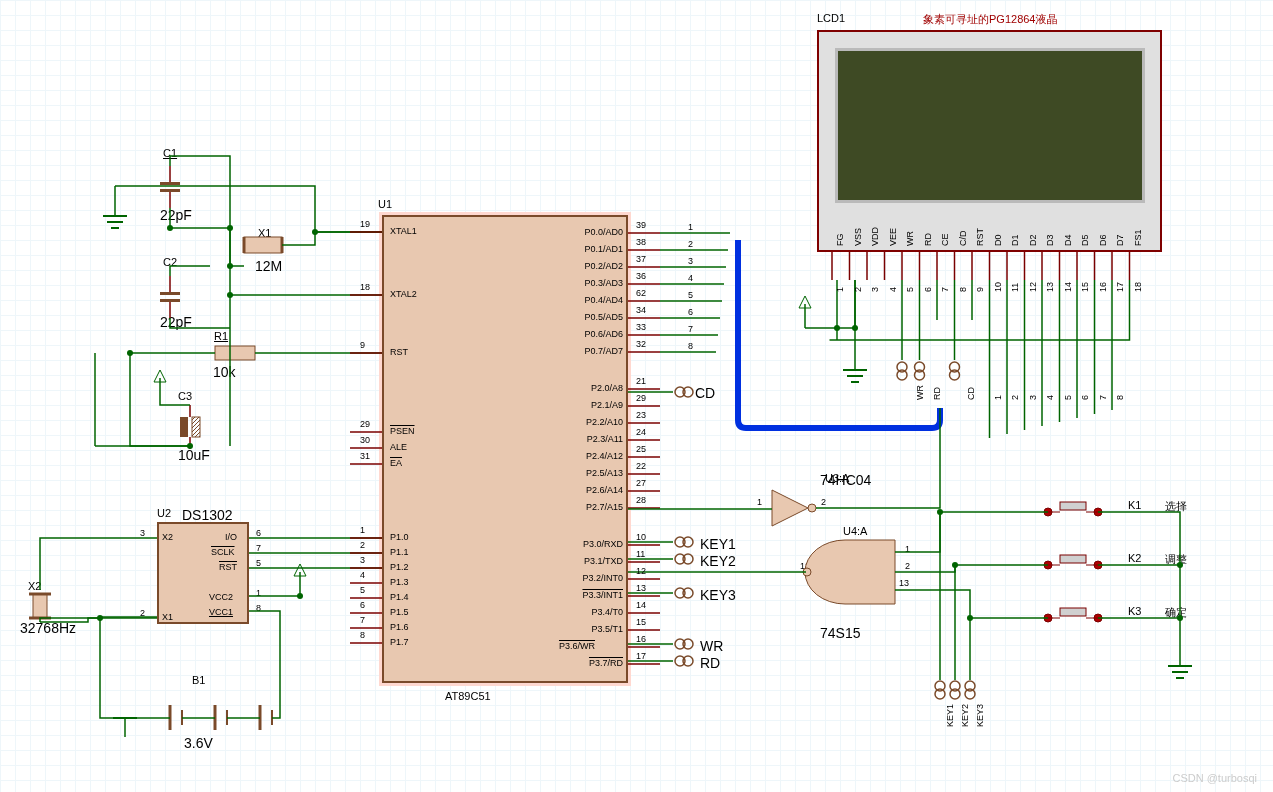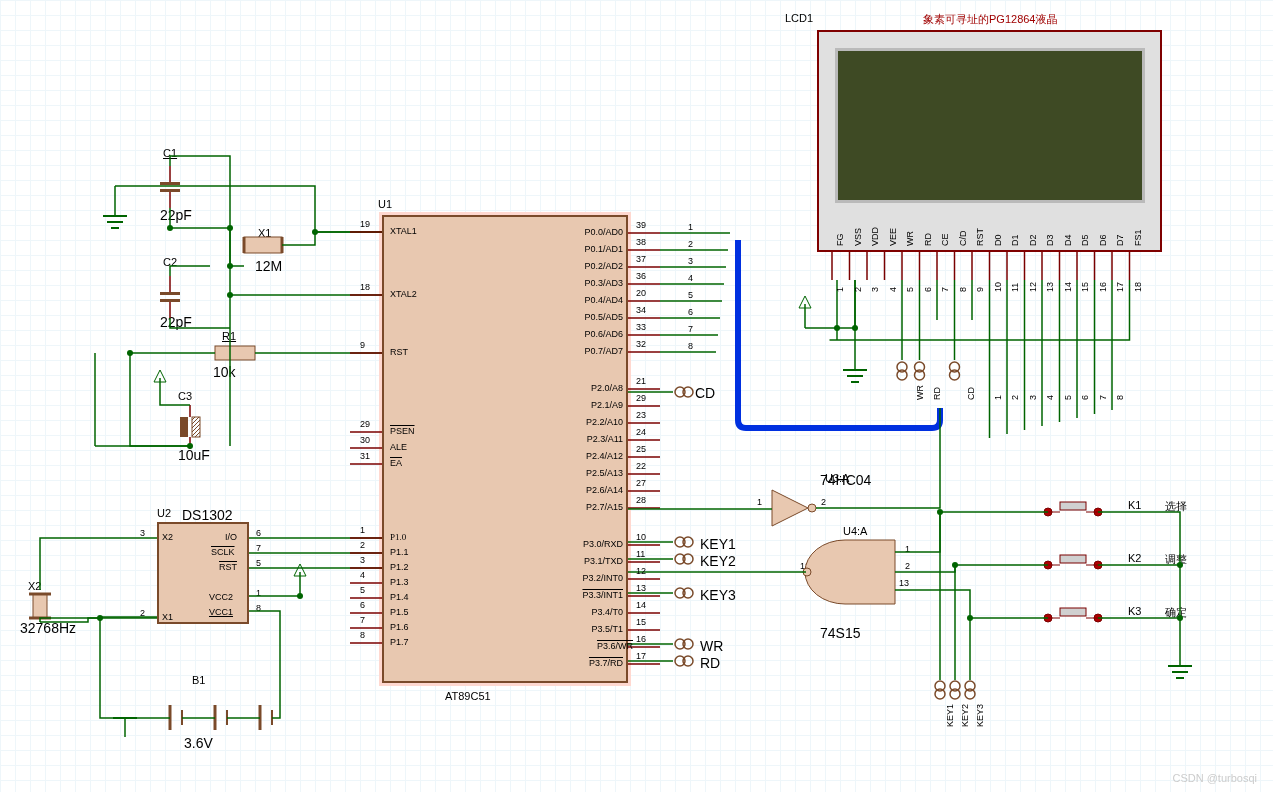--- a/index.html
+++ b/index.html
@@ -86,33 +86,33 @@
   <div class="lbl thin" style="left:256px; top:528px;">6</div>
   <div class="lbl thin" style="left:256px; top:543px;">7</div>
   <div class="lbl thin" style="left:256px; top:558px;">5</div>
   <div class="lbl thin" style="left:256px; top:588px;">1</div>
   <div class="lbl thin" style="left:256px; top:603px;">8</div>
   <div class="lbl thin" style="left:140px; top:528px;">3</div>
   <div class="lbl thin" style="left:140px; top:608px;">2</div>
 
   <div class="lcd" style="left:817px; top:30px; width:345px; height:222px;"></div>
   <div class="lcd-screen" style="left:835px; top:48px; width:310px; height:155px;"></div>
-  <div class="lbl" style="left:785px; top:12px;">LCD1</div>
+  <div class="lbl" style="left:817px; top:12px;">LCD1</div>
   <div class="lbl red" style="left:923px; top:12px;">象素可寻址的PG12864液晶</div>
 
   <div class="lbl" style="left:163px; top:147px;text-decoration:underline;">C1</div>
   <div class="lbl lbl-sm" style="left:160px; top:207px;">22pF</div>
 
   <div class="lbl" style="left:163px; top:256px;">C2</div>
   <div class="lbl lbl-sm" style="left:160px; top:314px;">22pF</div>
 
   <div class="lbl" style="left:178px; top:390px;">C3</div>
   <div class="lbl lbl-sm" style="left:178px; top:447px;">10uF</div>
 
-  <div class="lbl" style="left:222px; top:330px;text-decoration:underline;">R1</div>
+  <div class="lbl" style="left:214px; top:330px;text-decoration:underline;">R1</div>
   <div class="lbl lbl-sm" style="left:213px; top:364px;">10k</div>
 
   <div class="lbl" style="left:258px; top:227px;">X1</div>
   <div class="lbl lbl-sm" style="left:255px; top:258px;">12M</div>
 
   <div class="lbl" style="left:28px; top:580px;">X2</div>
   <div class="lbl lbl-sm" style="left:20px; top:620px;">32768Hz</div>
 
   <div class="lbl" style="left:192px; top:674px;">B1</div>
   <div class="lbl lbl-sm" style="left:184px; top:735px;">3.6V</div>
@@ -491,21 +491,21 @@
     <div class="lbl thin" style="left: 390px; top: 289px;">XTAL2</div>
     <div class="lbl thin" style="left: 360px; top: 340px;">9</div>
     <div class="lbl thin" style="left: 390px; top: 347px;">RST</div>
     <div class="lbl thin" style="left: 360px; top: 419px;">29</div>
     <div class="lbl thin over" style="left: 390px; top: 426px;">PSEN</div>
     <div class="lbl thin" style="left: 360px; top: 435px;">30</div>
     <div class="lbl thin" style="left: 390px; top: 442px;">ALE</div>
     <div class="lbl thin" style="left: 360px; top: 451px;">31</div>
     <div class="lbl thin over" style="left: 390px; top: 458px;">EA</div>
     <div class="lbl thin" style="left: 360px; top: 525px;">1</div>
-    <div class="lbl thin" style="left: 390px; top: 532px; font-family: Liberation Serif, serif;">P1.0</div>
+    <div class="lbl thin" style="left: 390px; top: 532px;">P1.0</div>
     <div class="lbl thin" style="left: 360px; top: 540px;">2</div>
     <div class="lbl thin" style="left: 390px; top: 547px;">P1.1</div>
     <div class="lbl thin" style="left: 360px; top: 555px;">3</div>
     <div class="lbl thin" style="left: 390px; top: 562px;">P1.2</div>
     <div class="lbl thin" style="left: 360px; top: 570px;">4</div>
     <div class="lbl thin" style="left: 390px; top: 577px;">P1.3</div>
     <div class="lbl thin" style="left: 360px; top: 585px;">5</div>
     <div class="lbl thin" style="left: 390px; top: 592px;">P1.4</div>
     <div class="lbl thin" style="left: 360px; top: 600px;">6</div>
     <div class="lbl thin" style="left: 390px; top: 607px;">P1.5</div>
@@ -514,21 +514,21 @@
     <div class="lbl thin" style="left: 360px; top: 630px;">8</div>
     <div class="lbl thin" style="left: 390px; top: 637px;">P1.7</div>
     <div class="lbl thin" style="left: 636px; top: 220px;">39</div>
     <div class="lbl thin" style="left: 563px; top: 227px; text-align: right; width: 60px;">P0.0/AD0</div>
     <div class="lbl thin" style="left: 636px; top: 237px;">38</div>
     <div class="lbl thin" style="left: 563px; top: 244px; text-align: right; width: 60px;">P0.1/AD1</div>
     <div class="lbl thin" style="left: 636px; top: 254px;">37</div>
     <div class="lbl thin" style="left: 563px; top: 261px; text-align: right; width: 60px;">P0.2/AD2</div>
     <div class="lbl thin" style="left: 636px; top: 271px;">36</div>
     <div class="lbl thin" style="left: 563px; top: 278px; text-align: right; width: 60px;">P0.3/AD3</div>
-    <div class="lbl thin" style="left: 636px; top: 288px;">20</div>
+    <div class="lbl thin" style="left: 636px; top: 288px;">62</div>
     <div class="lbl thin" style="left: 563px; top: 295px; text-align: right; width: 60px;">P0.4/AD4</div>
     <div class="lbl thin" style="left: 636px; top: 305px;">34</div>
     <div class="lbl thin" style="left: 563px; top: 312px; text-align: right; width: 60px;">P0.5/AD5</div>
     <div class="lbl thin" style="left: 636px; top: 322px;">33</div>
     <div class="lbl thin" style="left: 563px; top: 329px; text-align: right; width: 60px;">P0.6/AD6</div>
     <div class="lbl thin" style="left: 636px; top: 339px;">32</div>
     <div class="lbl thin" style="left: 563px; top: 346px; text-align: right; width: 60px;">P0.7/AD7</div>
     <div class="lbl thin" style="left: 636px; top: 376px;">21</div>
     <div class="lbl thin" style="left: 563px; top: 383px; text-align: right; width: 60px;">P2.0/A8</div>
     <div class="lbl thin" style="left: 636px; top: 393px;">29</div>
@@ -551,21 +551,21 @@
     <div class="lbl thin" style="left: 563px; top: 556px; text-align: right; width: 60px;">P3.1/TXD</div>
     <div class="lbl thin" style="left: 636px; top: 566px;">12</div>
     <div class="lbl thin" style="left: 563px; top: 573px; text-align: right; width: 60px;">P3.2/INT0</div>
     <div class="lbl thin" style="left: 636px; top: 583px;">13</div>
     <div class="lbl thin over" style="left: 563px; top: 590px; text-align: right; width: 60px;">P3.3/INT1</div>
     <div class="lbl thin" style="left: 636px; top: 600px;">14</div>
     <div class="lbl thin" style="left: 563px; top: 607px; text-align: right; width: 60px;">P3.4/T0</div>
     <div class="lbl thin" style="left: 636px; top: 617px;">15</div>
     <div class="lbl thin" style="left: 563px; top: 624px; text-align: right; width: 60px;">P3.5/T1</div>
     <div class="lbl thin" style="left: 636px; top: 634px;">16</div>
-    <div class="lbl thin over" style="left: 573px; top: 641px; text-align: right; width: 60px;">P3.6/WR</div>
+    <div class="lbl thin over" style="left: 535px; top: 641px; text-align: right; width: 60px;">P3.6/WR</div>
     <div class="lbl thin" style="left: 636px; top: 651px;">17</div>
     <div class="lbl thin over" style="left: 563px; top: 658px; text-align: right; width: 60px;">P3.7/RD</div>
     <div class="lbl thin" style="left: 688px; top: 222px;">1</div>
     <div class="lbl thin" style="left: 688px; top: 239px;">2</div>
     <div class="lbl thin" style="left: 688px; top: 256px;">3</div>
     <div class="lbl thin" style="left: 688px; top: 273px;">4</div>
     <div class="lbl thin" style="left: 688px; top: 290px;">5</div>
     <div class="lbl thin" style="left: 688px; top: 307px;">6</div>
     <div class="lbl thin" style="left: 688px; top: 324px;">7</div>
     <div class="lbl thin" style="left: 688px; top: 341px;">8</div>

